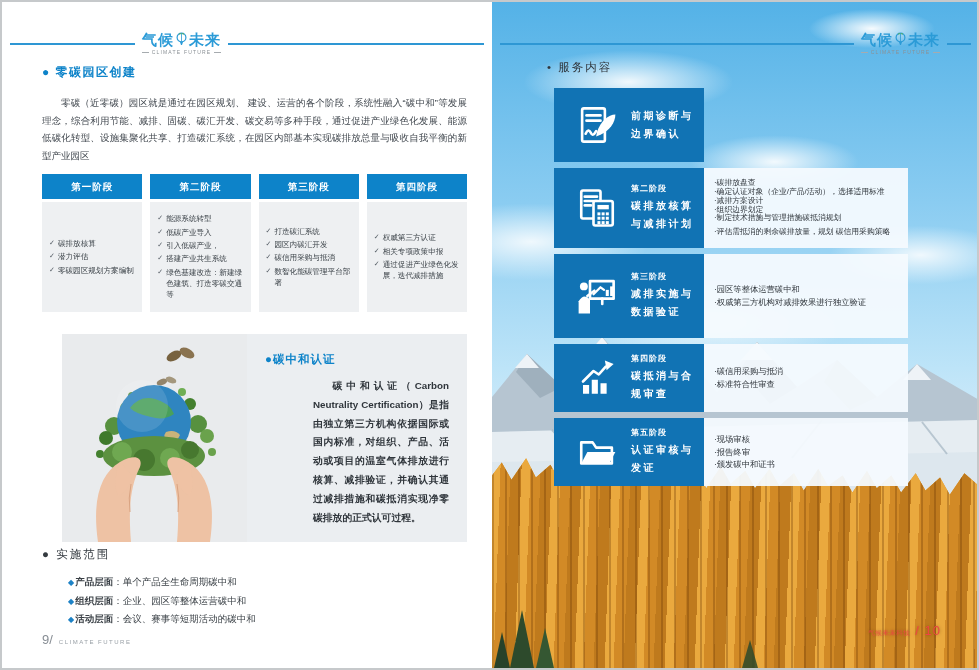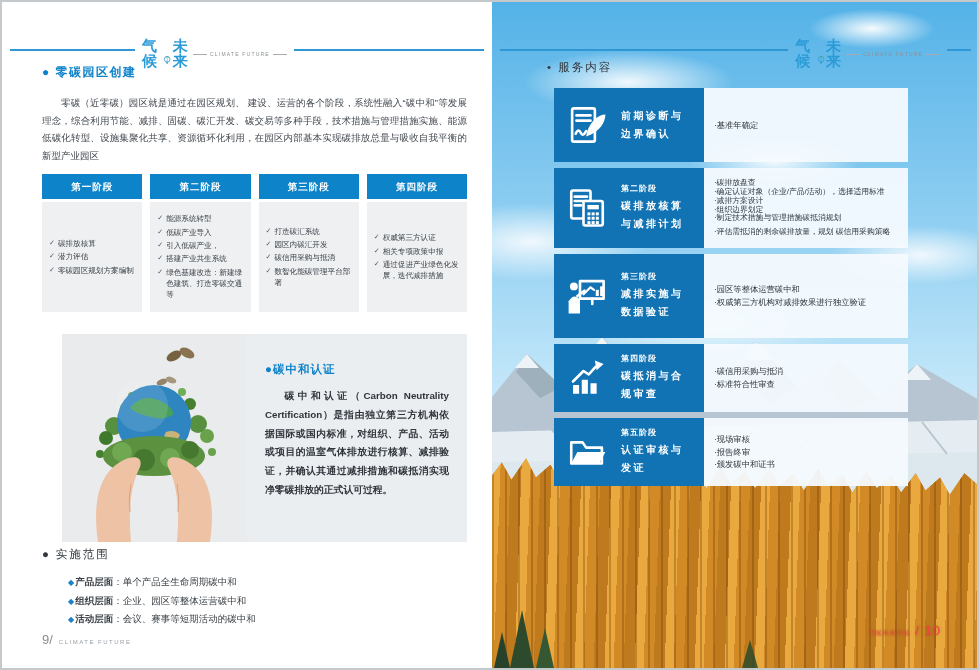--- a/index.html
+++ b/index.html
@@ -9,21 +9,21 @@
             background:#fff; border:2px solid #c6c9cb; overflow:hidden; }
 
   
   .page-left { position:absolute; left:0; top:0; width:490px; height:666px; background:#fff; }
 
   .hdr { position:absolute; display:flex; align-items:center; }
   .pl-hdr { top:30px; left:8px; width:474px; }
   .rule { height:2px; background:#2e97d4; }
   .rule-fix { width:125px; } .rule-grow { flex:1; } .rule-end { width:24px; }
 
-  .logo { display:flex; flex-direction:row; align-items:center; padding:0 7px;margin-top:6px; }
+  .logo { display:flex; flex-direction:column; align-items:flex-end; padding:0 7px; }
   .logo-zh { display:flex; align-items:flex-end; gap:1px; color:#2b9bd7; font-weight:bold;
              font-size:15px; letter-spacing:1px; line-height:1; }
   .logo-en { display:flex; align-items:center; gap:3px; width:100%; margin-top:2px;
              font-size:5px; color:#8b9196; letter-spacing:1.2px; white-space:nowrap; }
   .logo-en i { flex:1; height:1px; background:#a6abaf; }
 
   .pl-title { position:absolute; top:62px; left:40px; font-size:12px; font-weight:bold;
               color:#0d83c9; letter-spacing:1.5px; }
   .pl-intro { position:absolute; top:92px; left:40px; width:425px; font-size:9.5px;
               line-height:1.85; color:#40474e; text-align:justify; text-indent:2em; }
@@ -33,27 +33,27 @@
   .stage-header { height:25px; line-height:25px; background:#0d83c9; color:#fff; text-align:center;
                   font-size:9.5px; font-weight:bold; letter-spacing:1px; }
   .stage-body { margin-top:3px; background:#eef0f2; min-height:110px; padding:10px 7px;
                 display:flex; flex-direction:column; justify-content:center; gap:2px; }
   .stage-item { display:flex; gap:3px; font-size:7.6px; line-height:1.5; color:#3c4349; }
   .stage-item .chk { color:#565e66; flex:none; font-size:7px; }
 
   .pl-cert { position:absolute; top:332px; left:60px; width:405px; height:208px; display:flex; }
   .cert-photo { width:185px; flex:none; background:#e9ebed; }
   .cert-photo svg { display:block; width:100%; height:100%; }
-  .cert-panel { flex:1; background:#ebeef1; padding:24px 18px 10px; }
+  .cert-panel { flex:1; background:#ebeef1; padding:14px 18px 10px; }
   .cert-title { color:#0d83c9; font-size:11.5px; font-weight:bold; letter-spacing:1px; margin:4px 0 10px; }
   .cert-body { font-size:9.8px; font-weight:bold; color:#2f353b; line-height:1.92;
-               text-align:justify; text-indent:2em; }
+               text-align:justify; text-indent:2em;margin-left:48px; }
 
   .pl-scope { position:absolute; top:545px; left:40px; width:400px; }
-  .scope-title { font-size:11.5px; color:#343a40; letter-spacing:2px; margin-bottom:11px;font-family:Liberation Serif, serif; }
+  .scope-title { font-size:11.5px; color:#343a40; letter-spacing:2px; margin-bottom:11px; }
   .scope-item { margin-left:26px; font-size:9.5px; line-height:1.95; color:#3a4046; }
   .scope-item .dia { color:#1d82c6; font-size:8px; margin-right:1px; }
   .scope-item b { font-weight:bold; }
 
   .pl-footer { position:absolute; top:630px; left:40px; display:flex; align-items:baseline; gap:6px; }
   .pf-num { font-size:13px; color:#878d94; }
   .pf-label { font-size:6px; color:#9aa1a7; letter-spacing:1.5px; }
 
   
   .page-right { position:absolute; left:490px; top:0; width:487px; height:666px; overflow:hidden; }
@@ -83,21 +83,21 @@
 
   .pr-hdr { top:30px; left:8px; width:471px; }
 
   .pr-title { position:absolute; top:58px; left:55px; font-size:11.5px; color:#2f353b; letter-spacing:2px; }
 
   .pr-rows { position:absolute; top:86px; left:62px; width:354px;
              display:flex; flex-direction:column; gap:6px; }
   .srv { display:flex; }
   .r1{height:74px}.r2{height:80px}.r3{height:84px}.r4{height:68px}.r5{height:68px}
   .srv-blue { width:150px; flex:none; background:#1173b4; color:#fff;
-              display:flex; align-items:center; gap:13px; padding-left:12px; }
+              display:flex; align-items:center; gap:13px; padding-left:22px; }
   .srv-icon { width:42px; height:42px; flex:none; }
   .srv-icon svg { width:100%; height:100%; }
   .srv-titles { display:flex; flex-direction:column; }
   .srv-stage { font-size:8px; font-weight:bold; letter-spacing:1px; margin-bottom:3px; }
   .srv-stage:empty { display:none; }
   .srv-line { font-size:10px; font-weight:bold; letter-spacing:2.5px; line-height:1.85; white-space:nowrap; }
   .srv-white { flex:1; background:rgba(244,250,254,.95); color:#2e343a; padding:7px 10px;
                display:flex; flex-direction:column; justify-content:center; }
   .srv-item { font-size:8.3px; line-height:1.55; }
   .dense .srv-item { font-size:7.8px; line-height:1.14; }
@@ -133,21 +133,21 @@
         <div class="logo-en">
             <i></i>
             <span>CLIMATE FUTURE</span>
             <i></i>
           </div>
       </div>
       <div class="rule rule-grow"></div>
     </div>
 
     <div class="pl-title">● 零碳园区创建</div>
-    <div class="pl-intro">零碳（近零碳）园区就是通过在园区规划、 建设、运营的各个阶段，系统性融入“碳中和”等发展理念，综合利用节能、减排、固碳、碳汇开发、碳交易等多种手段，技术措施与管理措施实施、能源低碳化转型、设施集聚化共享、资源循环化利用，在园区内部基本实现碳排放总量与吸收自我平衡的新型产业园区</div>
+    <div class="pl-intro">零碳（近零碳）园区就是通过在园区规划、 建设、运营的各个阶段，系统性融入“碳中和”等发展理念，综合利用节能、减排、固碳、碳汇开发、碳交易等多种手段，通过促进产业绿色化发展、能源低碳化转型、设施集聚化共享、打造碳汇系统，在园区内部基本实现碳排放总量与吸收自我平衡的新型产业园区</div>
 
     <div class="pl-stages">
       <div>
         <div class="stage-header">第一阶段</div>
         <div class="stage-body">
           <div class="stage-item">
               <span class="chk">✓</span>
               <span>碳排放核算</span>
             </div>
           <div class="stage-item">
@@ -353,23 +353,20 @@
                 </g>
                 <path d="M45,12 C37,12 28,20 24,32 L23,37 L28,35 C38,31 45,21 45,12 Z" fill="#fff"></path>
               </svg>
           </span>
           <div class="srv-titles">
 
             <div class="srv-line">前期诊断与</div>
             <div class="srv-line">边界确认</div>
           </div>
         </div>
-        <div class="srv-white">
-          <div class="srv-item">·基准年确定</div>
-        </div>
       </div>
 
       <div class="srv r2">
         <div class="srv-blue">
           <span class="srv-icon">
             <svg viewBox="0 0 48 48">
                 <g class="icon-stroke">
                   <rect x="6" y="4" width="22" height="32" rx="2"></rect>
                   <line x1="10" y1="11" x2="24" y2="11"></line>
                   <line x1="10" y1="16" x2="24" y2="16"></line>

